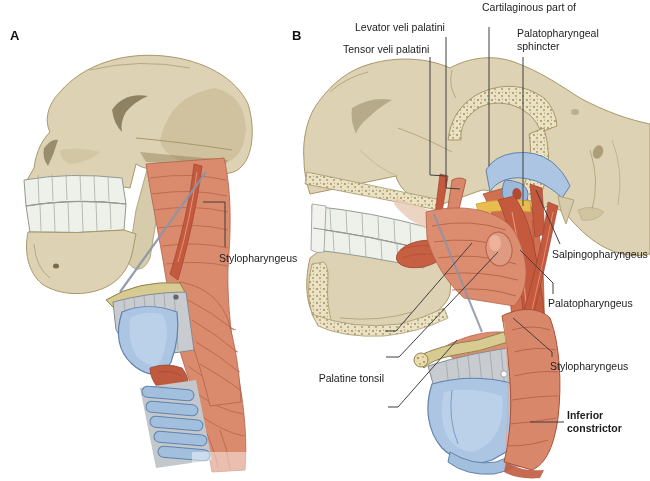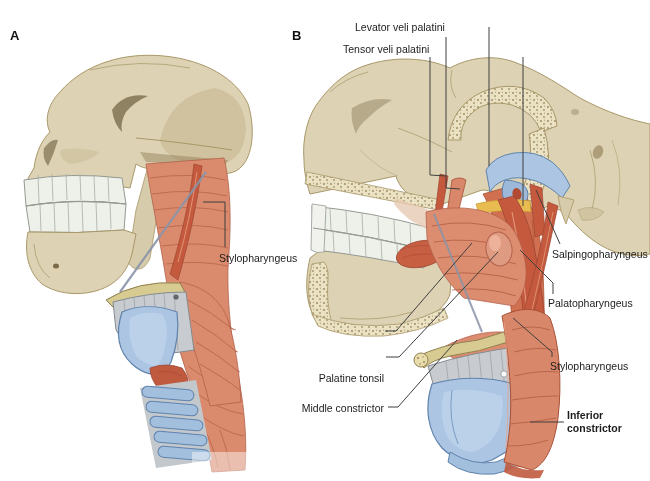--- a/index.html
+++ b/index.html
@@ -295,28 +295,32 @@
 
 <div class="panel-letter" style="left:10px;top:28px;">A</div>
 <div class="panel-letter" style="left:292px;top:28px;">B</div>
 
 <div class="lbl" style="left:219px;top:252px;">Stylopharyngeus</div>
 
 <div class="lbl" style="left:355px;top:21px;">Levator veli palatini</div>
 <div class="lbl" style="left:343px;top:43px;">Tensor veli palatini</div>
 
 <div class="lbl" style="left:482px;top:1px;">
+  <span>Cartilaginous part of</span>
 </div>
 
+<div class="lbl" style="left:517px;top:27px;">
+  <span>Palatopharyngeal</span>
+  <span>sphincter</span>
+</div>
 
 <div class="lbl" style="left:552px;top:248px;">Salpingopharyngeus</div>
 <div class="lbl" style="left:548px;top:297px;">Palatopharyngeus</div>
 <div class="lbl" style="left:550px;top:360px;">Stylopharyngeus</div>
 
 <div class="lbl ra" style="left:260px;top:372px;width:124px;">Palatine tonsil</div>
-<div class="lbl ra" style="left:260px;top:402px;width:124px;">Middle constrictor</div>
 
 <div class="lbl" style="left:567px;top:409px;font-weight:bold;">
   <span>Inferior</span>
   <span>constrictor</span>
 </div>
 
 </div>
 
 </body></html>

